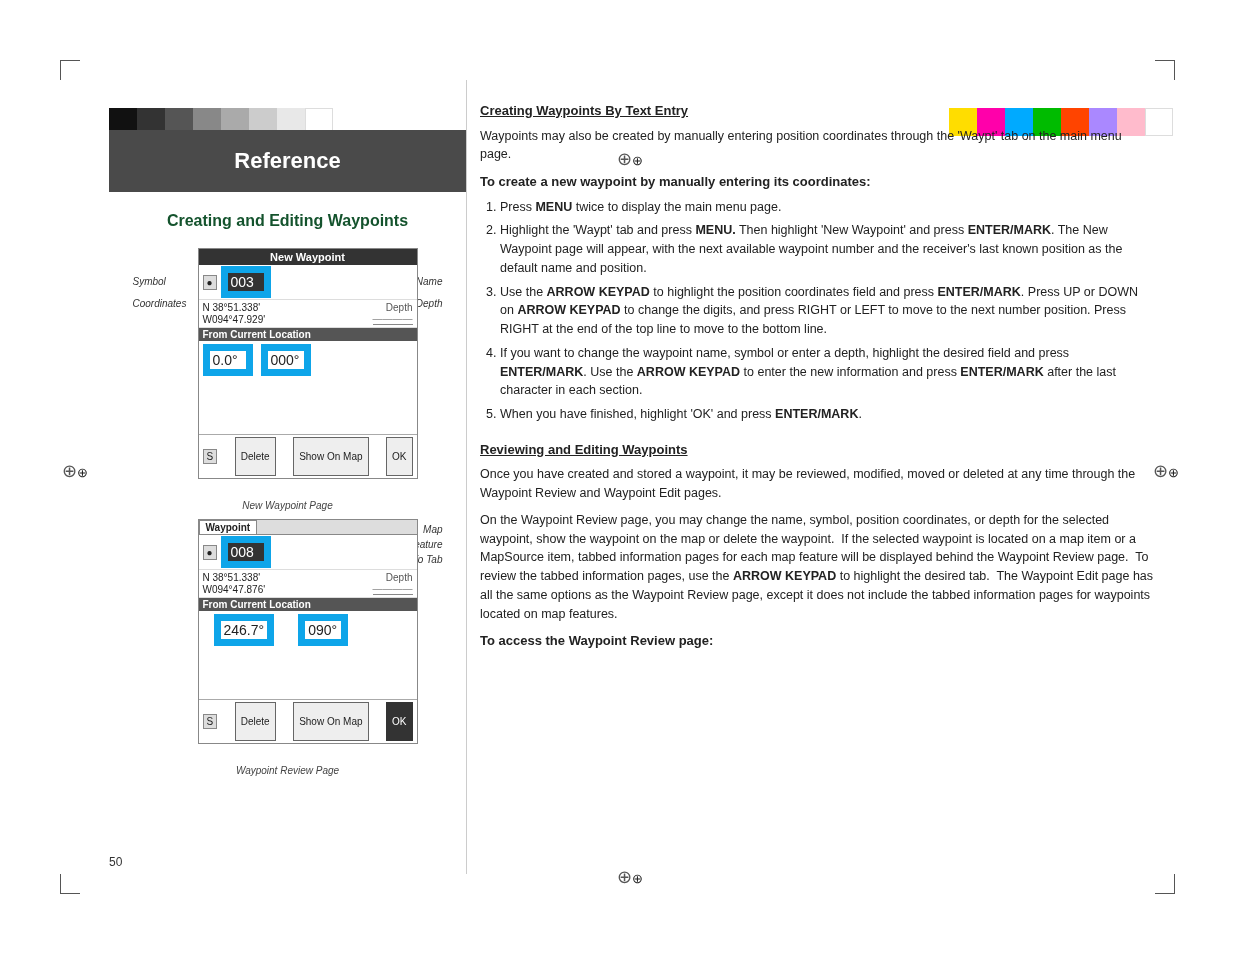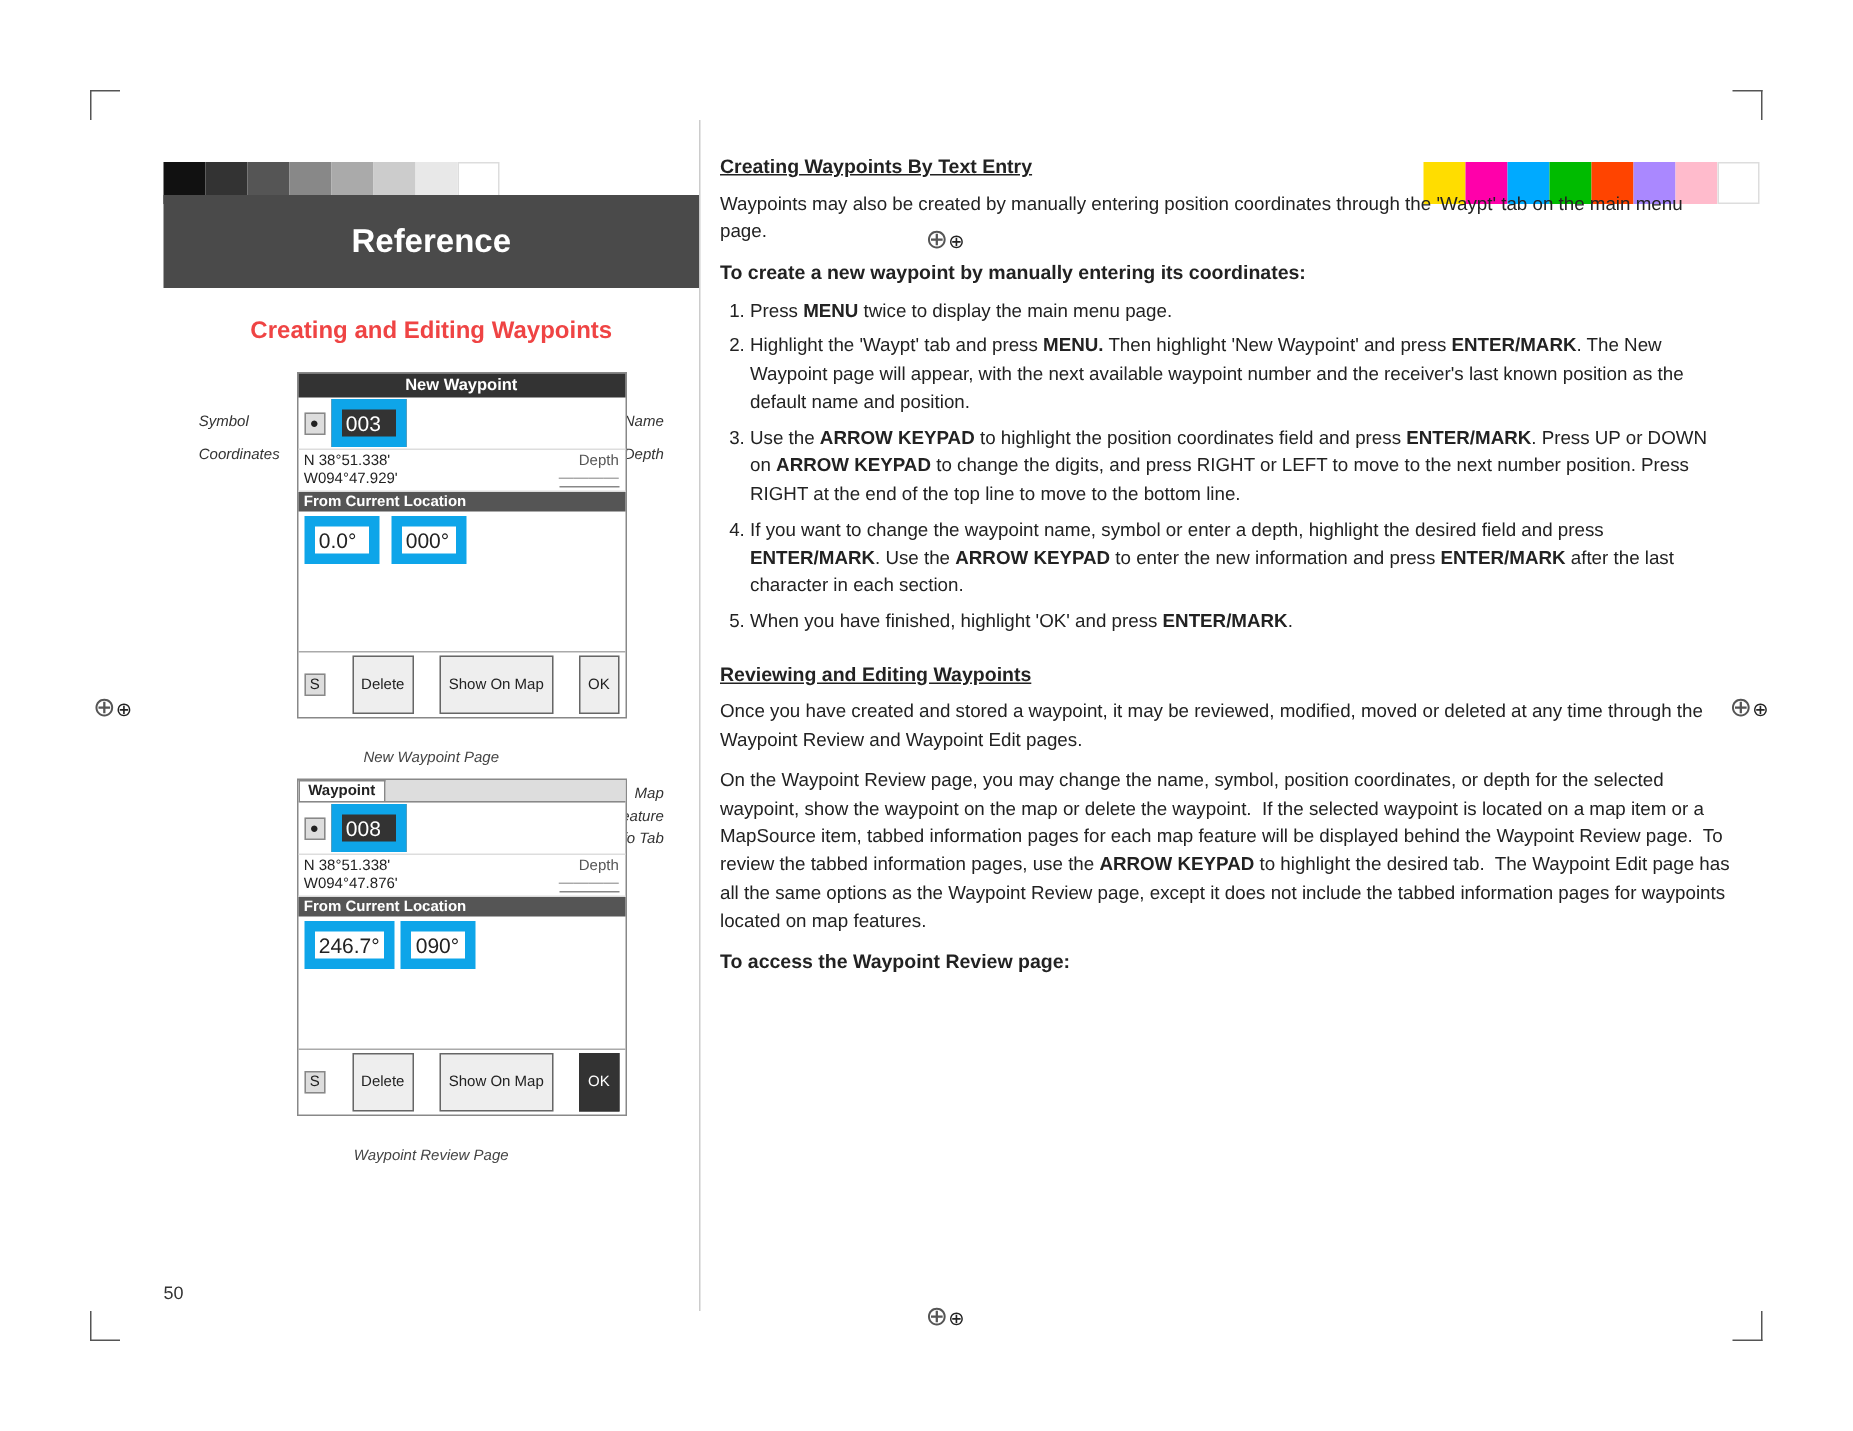--- a/index.html
+++ b/index.html
@@ -84,21 +84,21 @@
       font-weight: bold;
       color: #fff;
     }
 
     
     .section-title {
       text-align: center;
       font-size: 16px;
       font-weight: bold;
       margin-bottom: 18px;
-      color: #ef4444;
+      color: #14532d;
     }
 
     .waypoint-screen {
       border: 1.5px solid #888;
       background: #fff;
       width: 220px;
       margin: 0 auto;
       font-size: 11px;
     }
     .ws-title {
@@ -348,21 +348,21 @@
           <span style="font-size:10px; color:#555;">Depth</span>
         </div>
         <div style="display:flex; justify-content:space-between; align-items:center;">
           <span style="font-size:10px;">W094°47.876'</span>
           <span style="font-size:10px; color:#888; border-bottom:1px solid #888; min-width:40px; display:inline-block;">————</span>
         </div>
       </div>
 
       <div class="ws-section-header">From Current Location</div>
 
-      <div style="display:flex; gap:4px; padding:3px 4px; font-size:10px;">
+      <div style="display:flex; gap:24px; padding:3px 15px; font-size:10px;">
         <span class="ws-field">246.7°</span>
         <span class="ws-field">090°</span>
       </div>
 
       <div style="height:50px;"></div>
 
       <div class="ws-bottom-row">
         <span style="font-size:10px; border:1px solid #888; padding:1px 3px; background:#ddd;">S</span>
         <span class="ws-btn">Delete</span>
         <span class="ws-btn">Show On Map</span>

